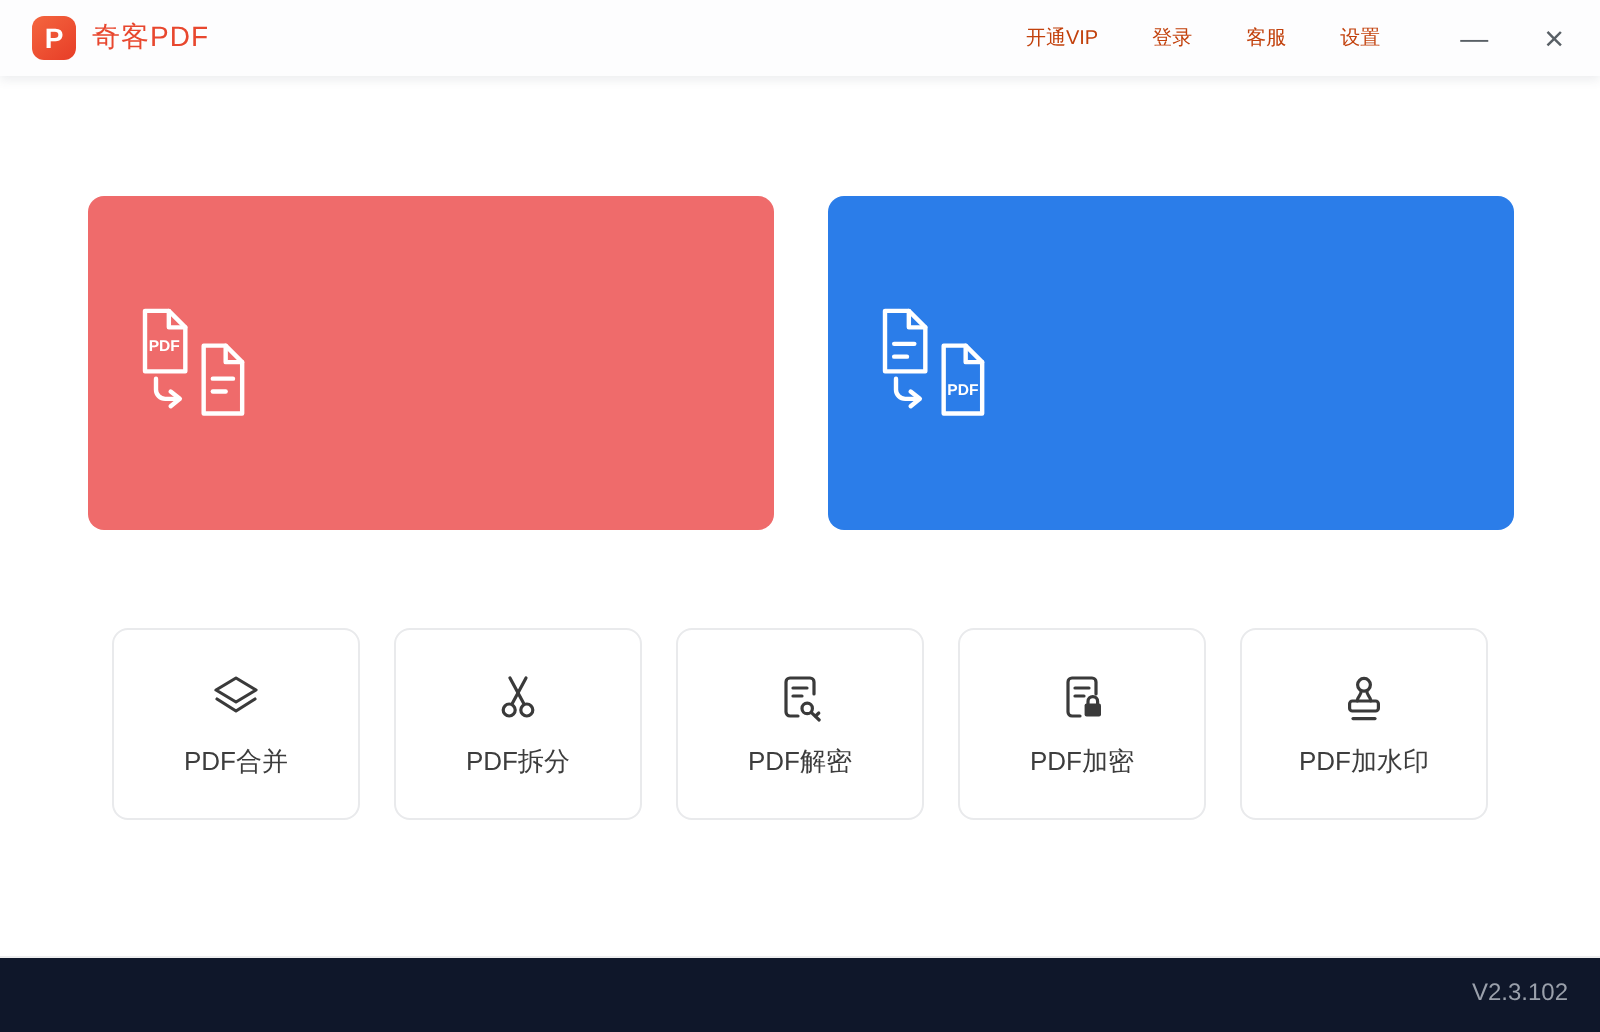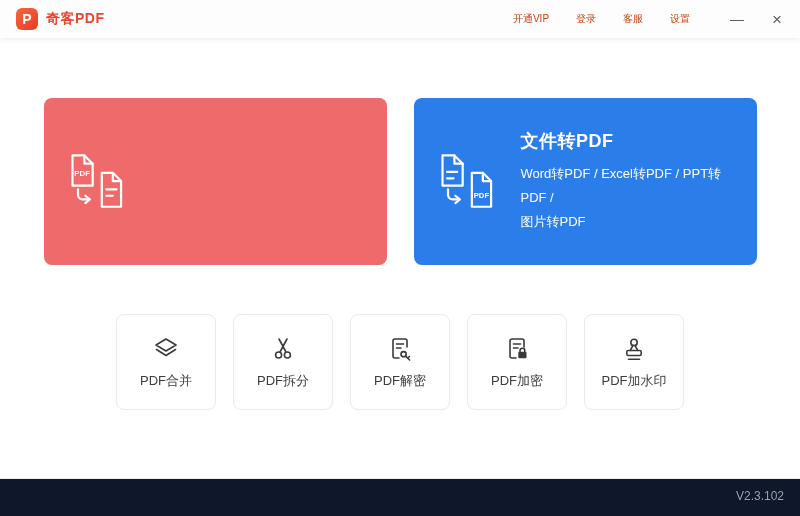--- a/index.html
+++ b/index.html
@@ -15,42 +15,42 @@
     position:relative; z-index:5; height:38px; background:#fdfdfe;
     display:flex; align-items:center; padding:0 18px 0 16px;
     box-shadow:0 2px 5px rgba(70,80,95,.10);
   }
   .logo-badge {
     width:22px; height:22px; border-radius:6px;
     background:linear-gradient(140deg,#f4663f,#e73d27);
     color:#fff; font-weight:bold; font-size:14px;
     display:flex; align-items:center; justify-content:center;
   }
-  .logo-text { margin-left:8px; font-size:14px; font-weight:bold; color:#e8472e; letter-spacing:.5px; }
+  .logo-text { margin-left:8px; font-size:14px; font-weight:normal; color:#e8472e; letter-spacing:.5px; }
   .topnav { margin-left:auto; display:flex; align-items:center; }
   .nav-item { font-size:10px; color:#c2410c; margin-left:27px; cursor:pointer; }
   .win-btn { color:#596066; margin-left:28px; cursor:pointer; line-height:1; }
   .win-min { font-size:14px; margin-left:40px; }
   .win-close { font-size:17px; }
 
   
   .hero-row { display:flex; justify-content:center; gap:27px; padding-top:60px; }
   .hero-card {
     width:343px; height:167px; border-radius:8px; color:#fff;
     display:flex; align-items:center; padding-left:23px; cursor:pointer;
   }
   .hero-icon { flex:none; width:66px; height:60px; }
   .hero-text { margin-left:18px; padding-right:16px; }
   .hero-title { font-size:18px; font-weight:bold; margin-bottom:9px; letter-spacing:.5px; }
   .hero-sub { font-size:13px; line-height:24px; }
 
   
   .tools-row { display:flex; justify-content:center; gap:17px; margin-top:49px; }
   .tool-card {
-    width:100px; height:96px; background:#fff;
+    width:124px; height:96px; background:#fff;
     border:1px solid #e9eaec; border-radius:8px; cursor:pointer;
     display:flex; flex-direction:column; align-items:center; justify-content:center;
   }
   .tool-icon { width:28px; height:28px; }
   .tool-label { font-size:13px; color:#3d3d3d; margin-top:9px; }
 
   
   .footer {
     position:absolute; left:0; right:0; bottom:0; height:38px;
     border-top:1px solid #ededee; background:#0f172a;
@@ -101,27 +101,20 @@
         <path d="M6 3 h13 l9 9 v24 h-22 z"></path>
         <path d="M19 3 v9 h9"></path>
         <path d="M11 21 h11"></path>
         <path d="M11 28 h7"></path>
         <path d="M12 40 v6 a5 5 0 0 0 5 5 h6"></path>
         <path d="M20 47 l5 4 -5 4"></path>
         <path d="M38 22 h12 l9 9 v28 h-21 z"></path>
         <path d="M50 22 v9 h9"></path>
         <text x="40" y="49" font-size="8.5" font-weight="bold" fill="#ffffff" stroke="none">PDF</text>
       </svg>
-      <div class="hero-text">
-        <div class="hero-title">文件转PDF</div>
-        <div class="hero-sub">
-          <span style="display:block">Word转PDF / Excel转PDF / PPT转PDF /</span>
-          <span style="display:block">图片转PDF</span>
-        </div>
-      </div>
     </div>
   </div>
 
   <div class="tools-row">
 
     <div class="tool-card">
       <svg class="tool-icon" viewBox="0 0 28 28" fill="none" stroke="#3a3a3a" stroke-width="1.6" stroke-linecap="round" stroke-linejoin="round">
         <path d="M14 4 L24 10 L14 16 L4 10 Z"></path>
         <path d="M4.5 14.5 L14 20.5 L23.5 14.5"></path>
       </svg>

